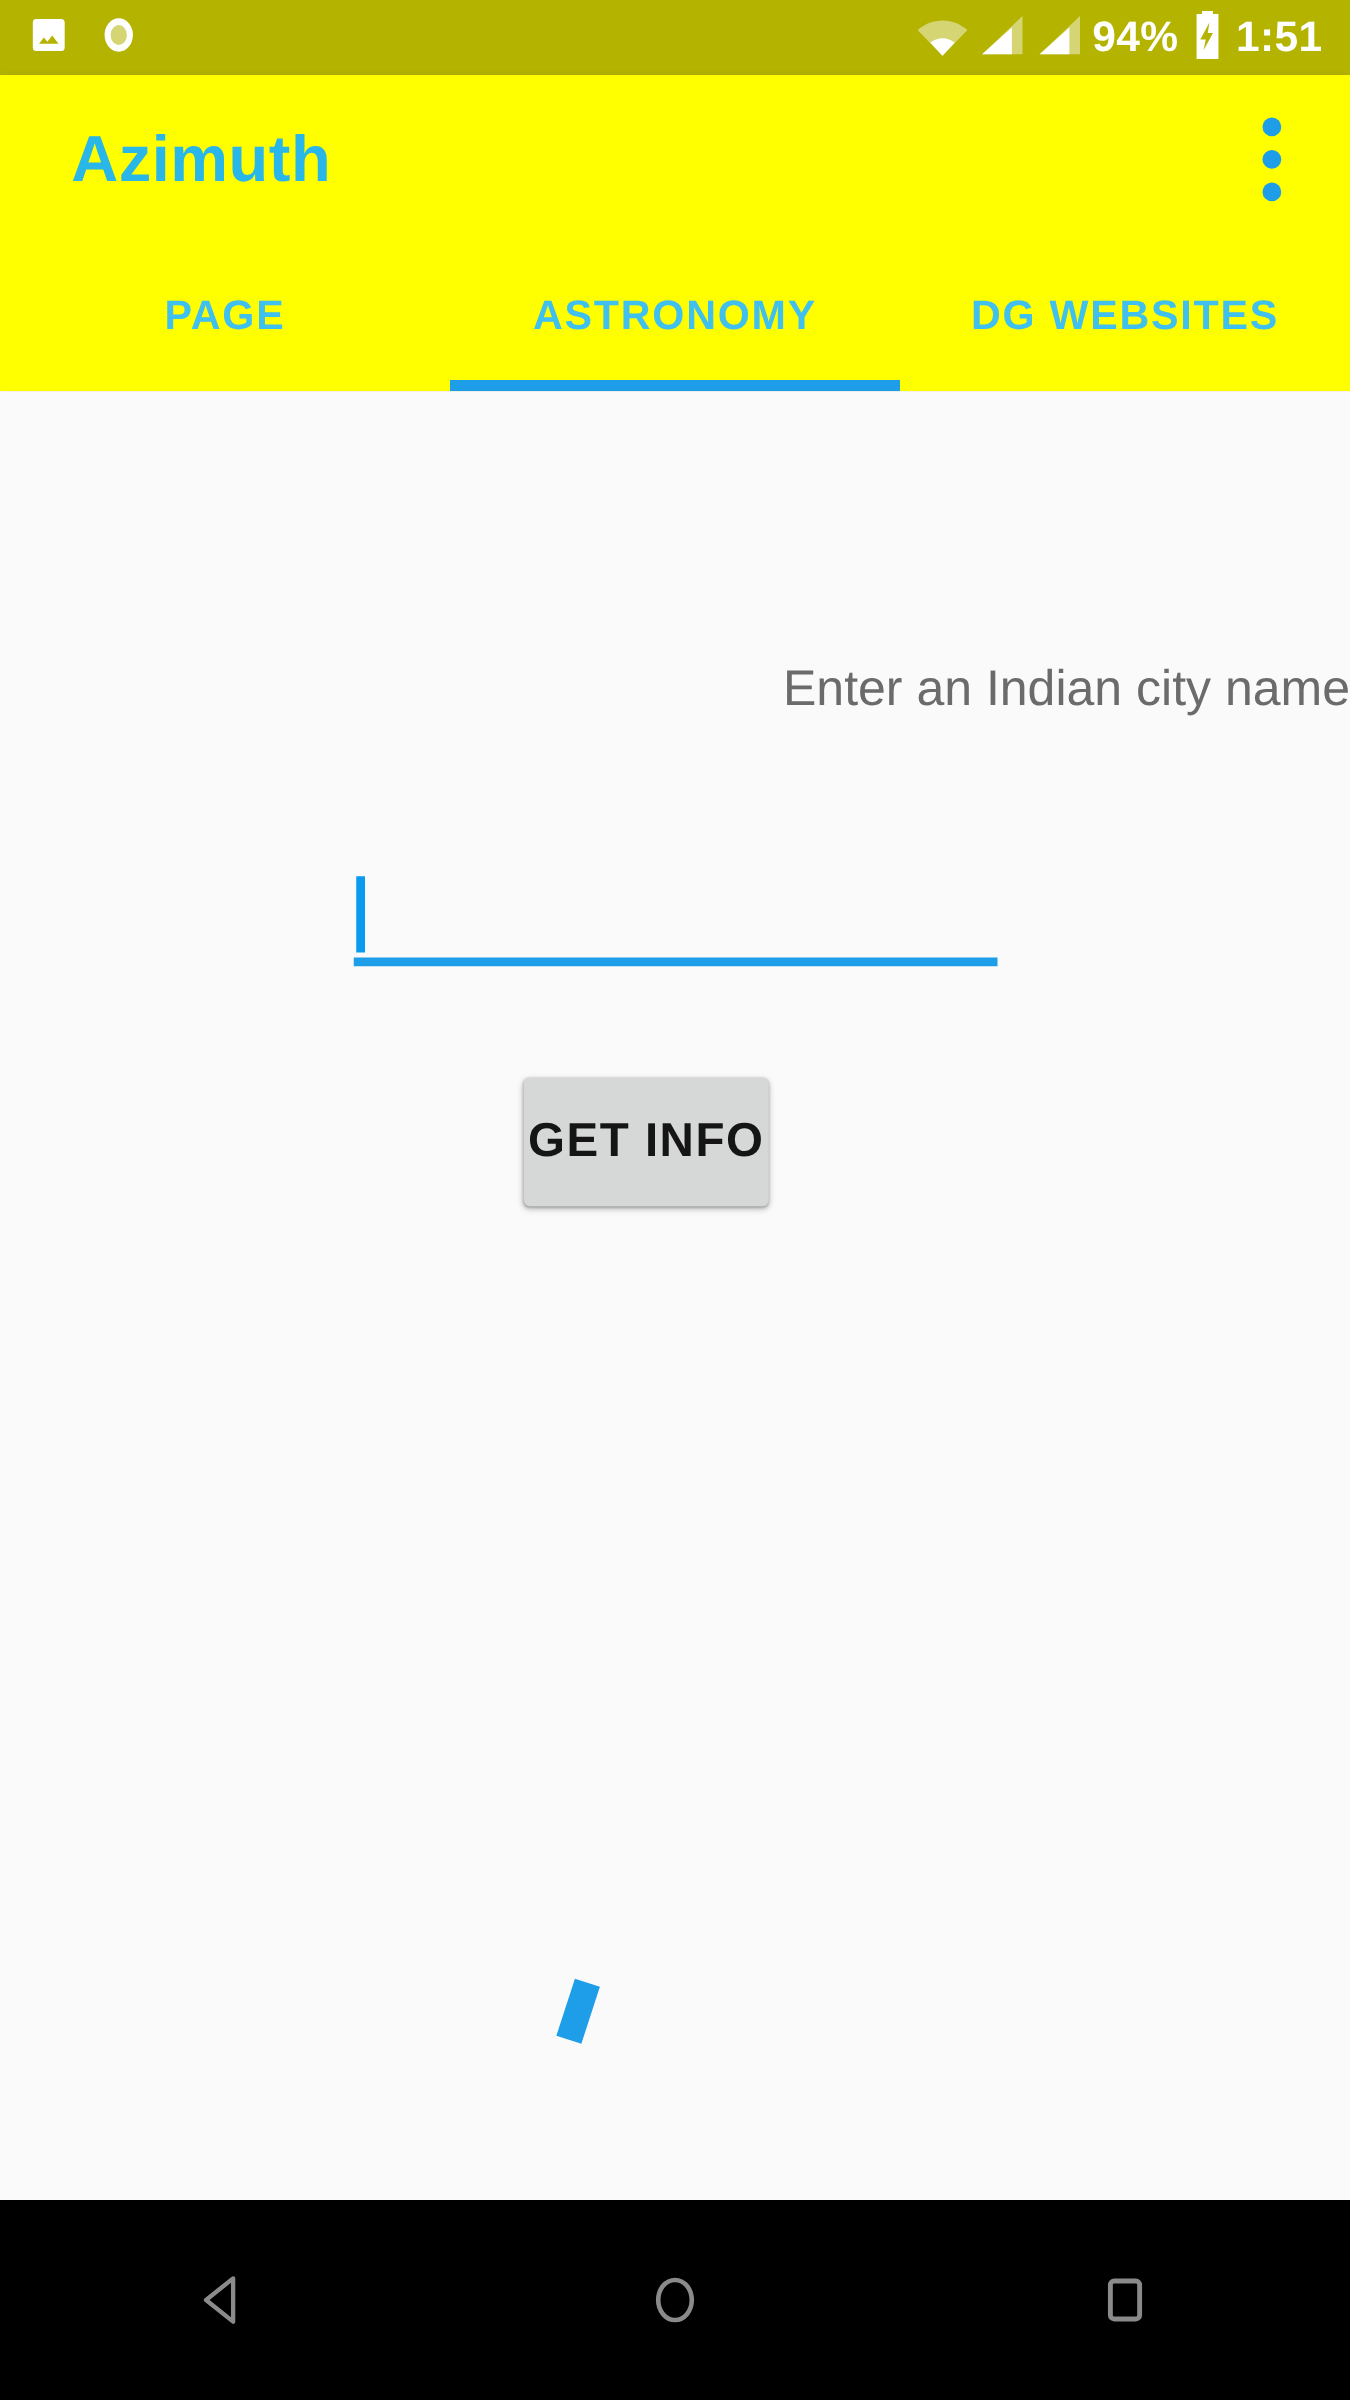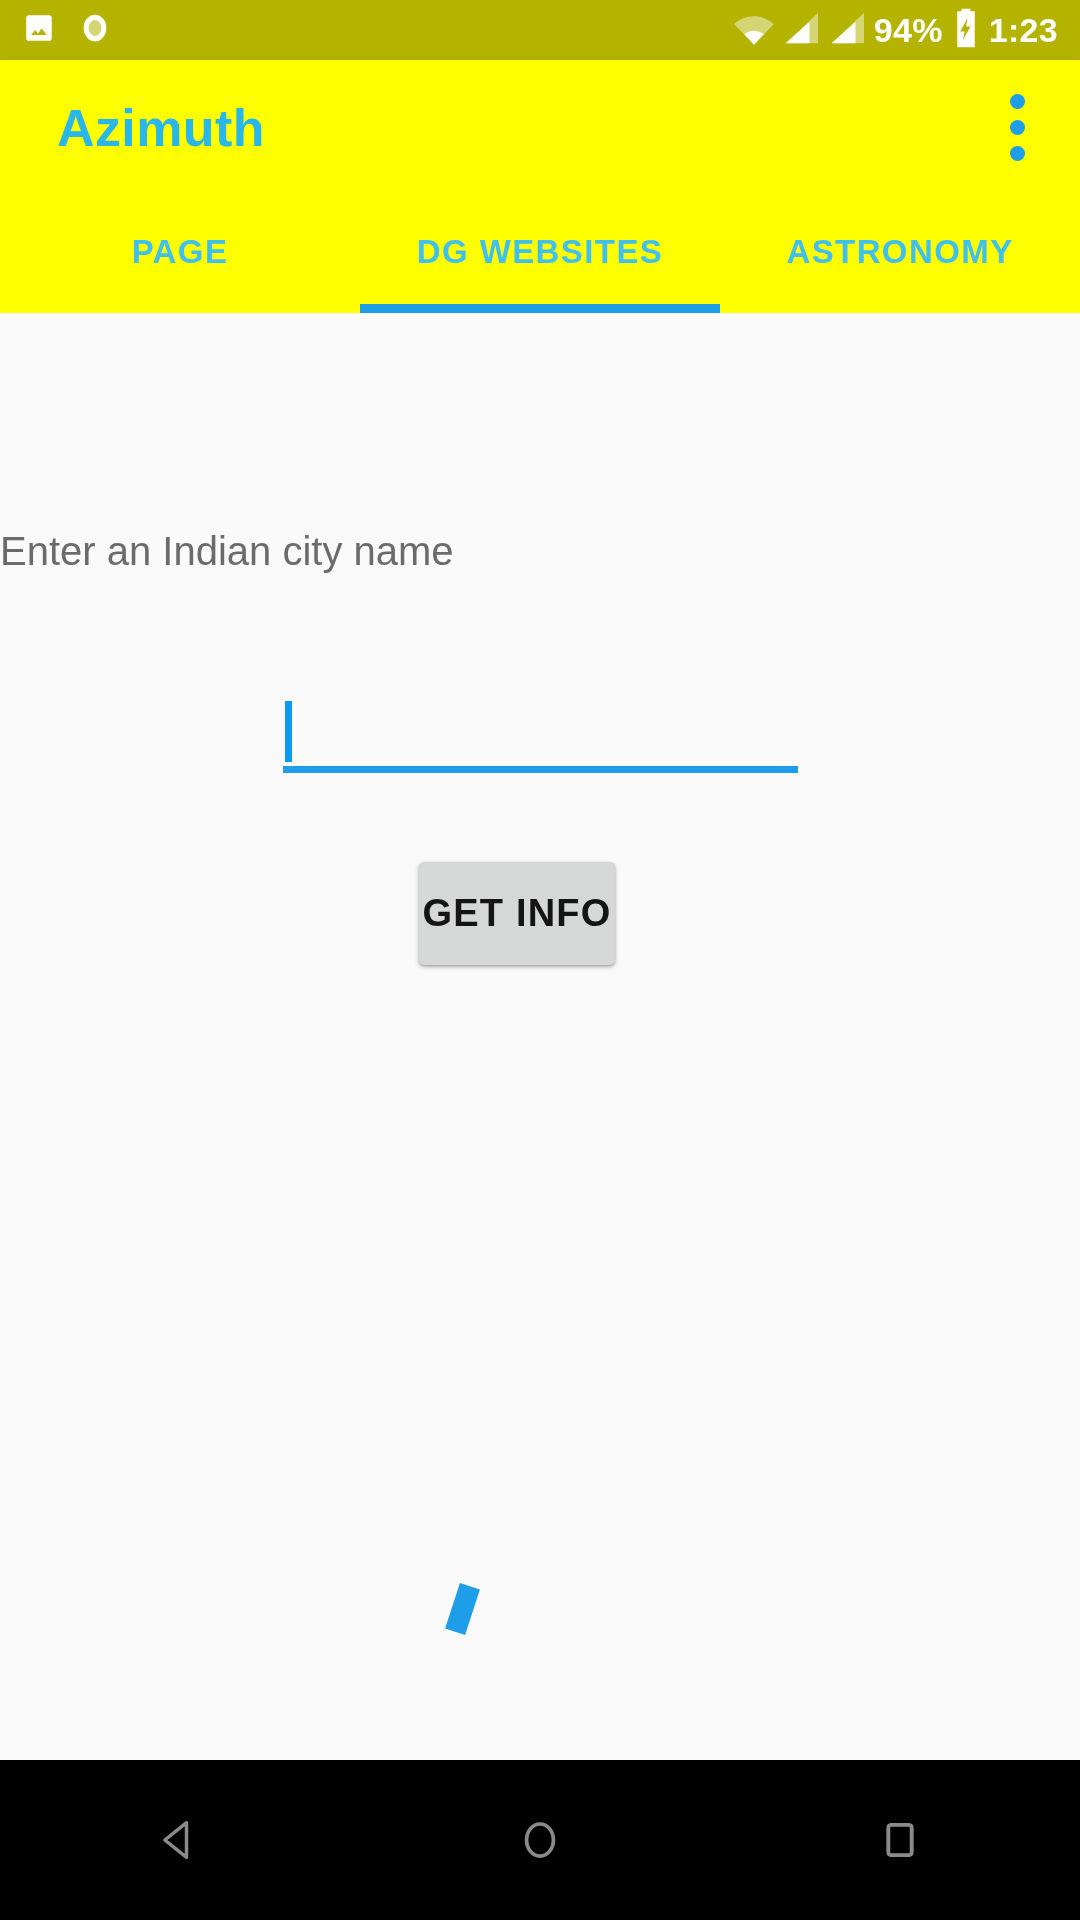--- a/index.html
+++ b/index.html
@@ -101,21 +101,21 @@
   .content {
     position:absolute;
     top:313px; left:0;
     width:1080px; height:1447px;
     background:#fafafa;
   }
   .field-label {
     position:absolute;
     top:218px;
     width:1080px;
-    text-align:left;
+    text-align:right;
     color:#6b6b6b;
     font-size:40px;
     line-height:1;
   }
   .input-wrap {
     position:absolute;
     top:355px;
     left:283px;
     width:515px;
     height:105px;
@@ -222,38 +222,38 @@
           <path fill="#ffffff" d="M16 6.5V19H2z"></path>
         </svg>
       </span>
       <span class="status-text">94%</span>
       <span>
         <svg width="30" height="42" viewBox="0 0 16 24">
           <path fill="#ffffff" d="M10.5 1V2.4H13V23H3V2.4h2.5V1z"></path>
           <path fill="#b3b300" d="M8.9 6.3 4.7 14h2.5l-1 5 4.3-7.9H8.1z"></path>
         </svg>
       </span>
-      <span class="status-text">1:23</span>
+      <span class="status-text">1:51</span>
     </div>
   </div>
 
   <div class="app-bar">
     <div class="app-bar-top">
       <div class="app-title">Azimuth</div>
       <div class="overflow-menu">
         <div class="overflow-dot"></div>
         <div class="overflow-dot"></div>
         <div class="overflow-dot"></div>
       </div>
     </div>
 
     <div class="tab-row">
       <div class="tab">PAGE</div>
+      <div class="tab">ASTRONOMY</div>
       <div class="tab">DG WEBSITES</div>
-      <div class="tab">ASTRONOMY</div>
       <div class="tab-indicator"></div>
     </div>
   </div>
 
   <div class="content">
 
     <div class="field-label">Enter an Indian city name</div>
 
     <div class="input-wrap">
       <input class="text-input" type="text" placeholder="" style="">

